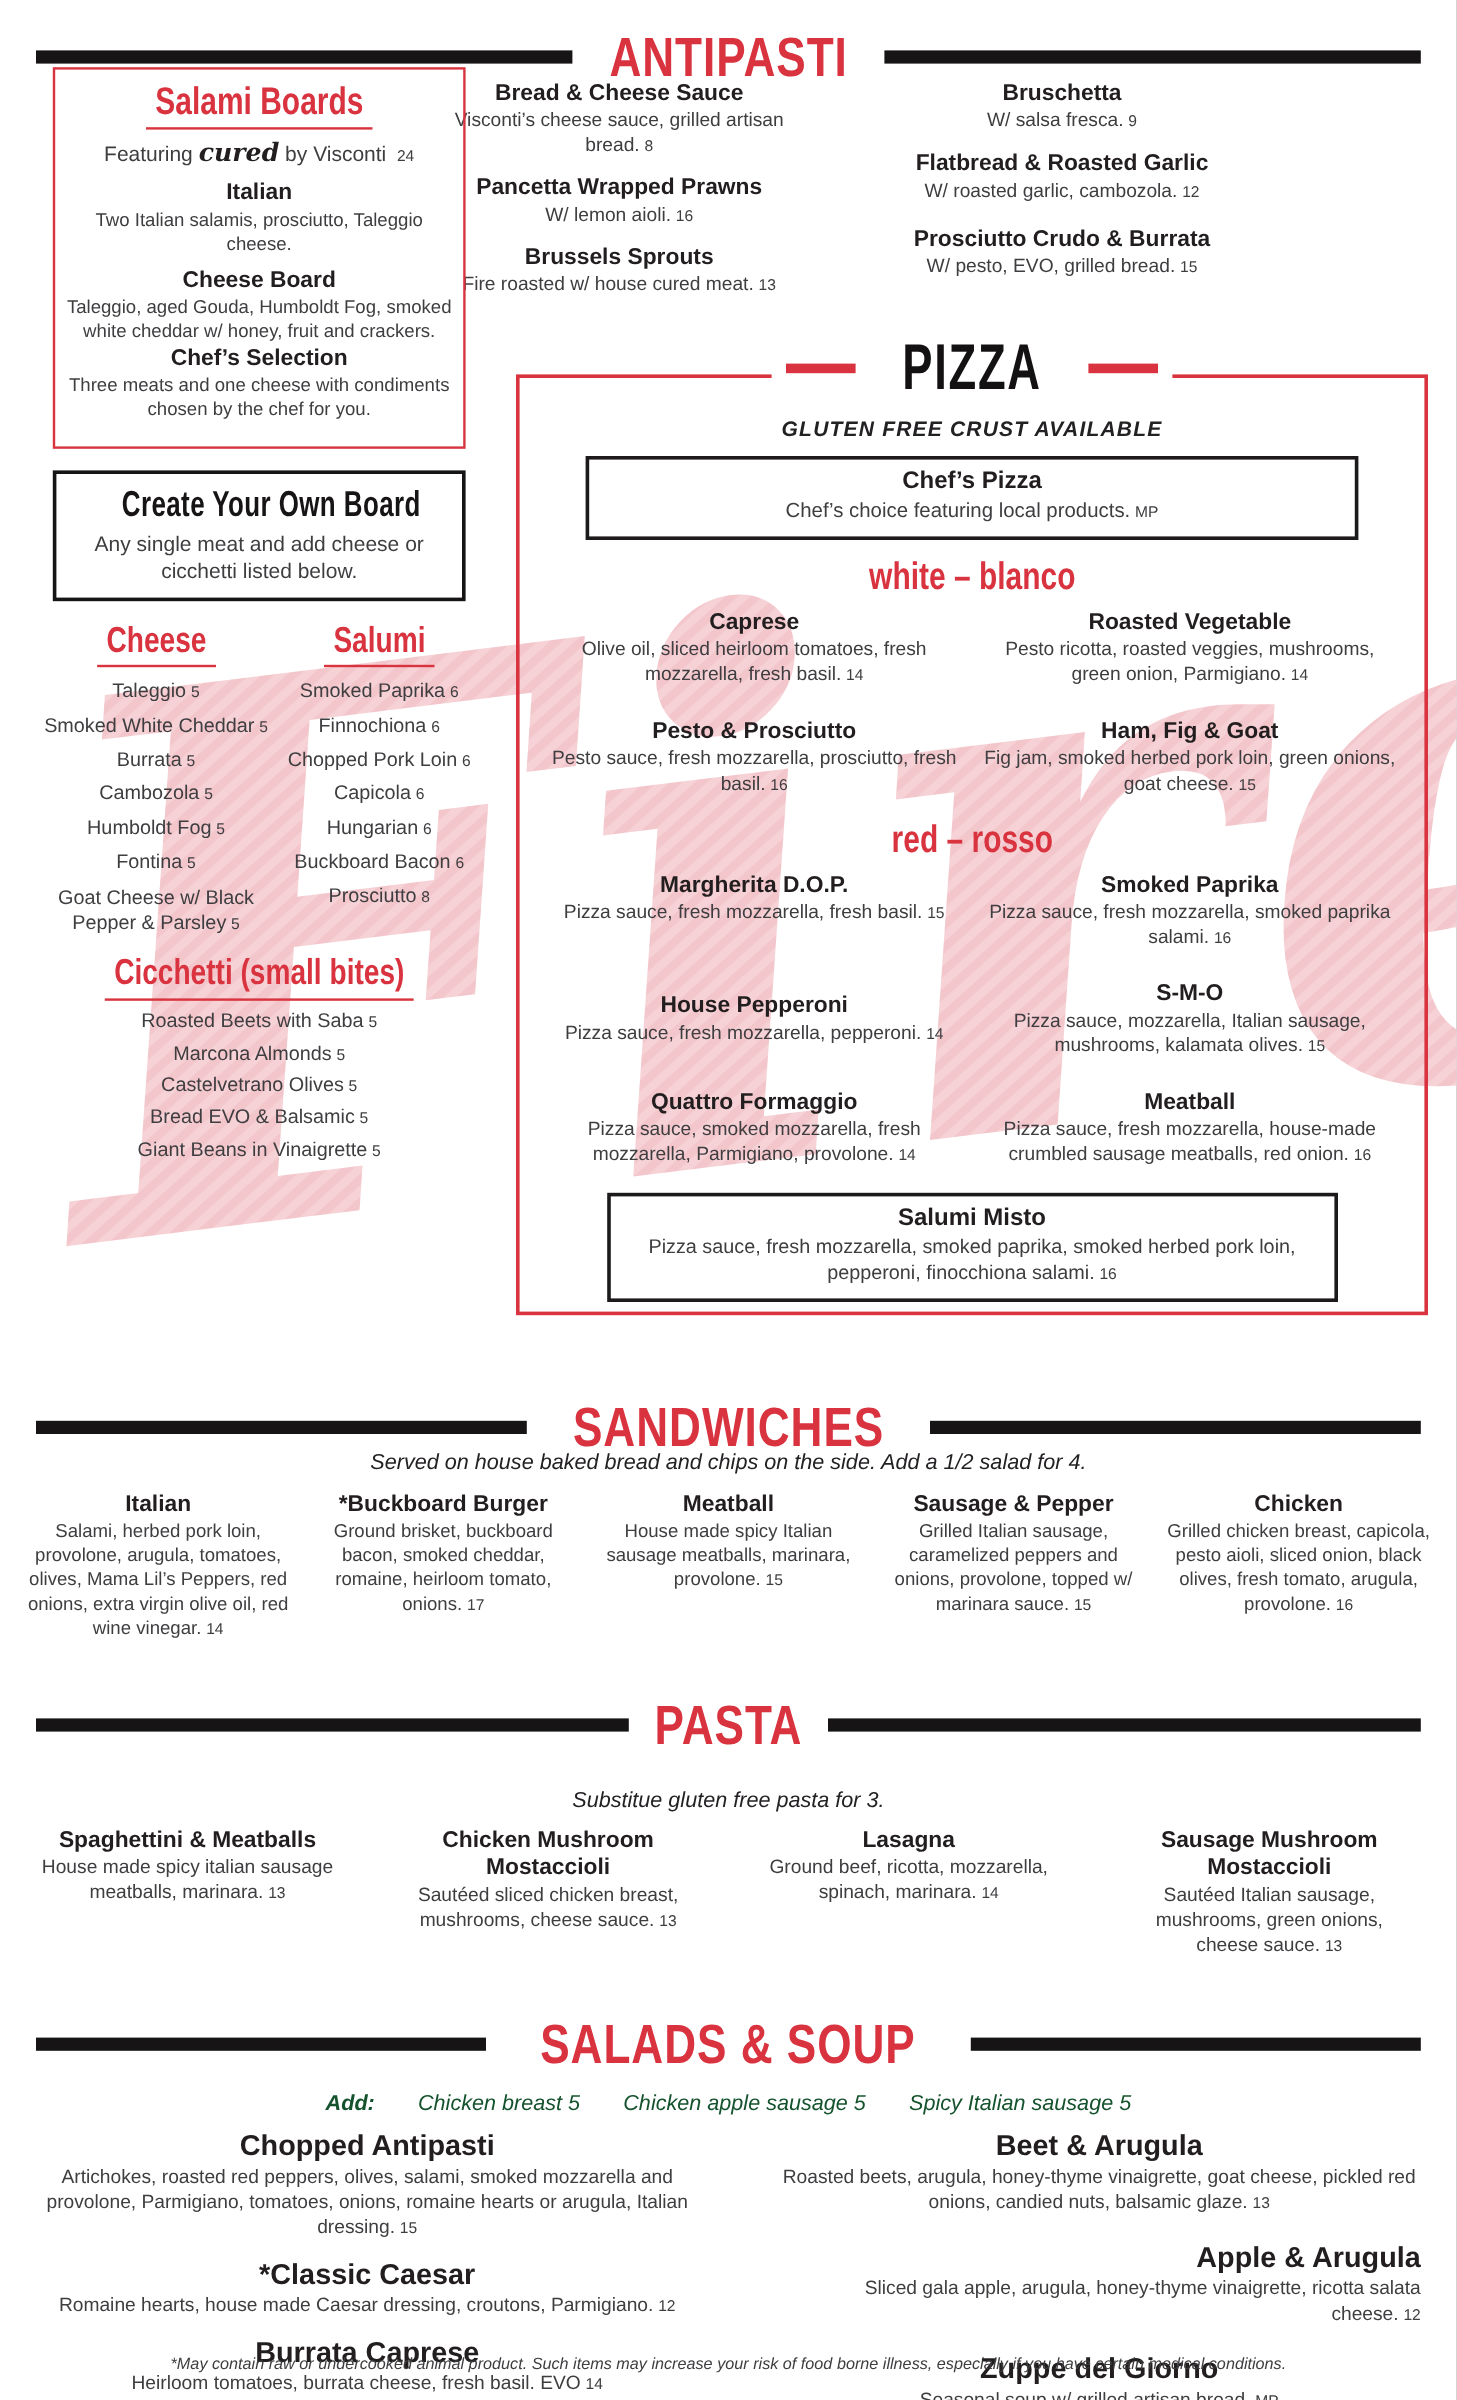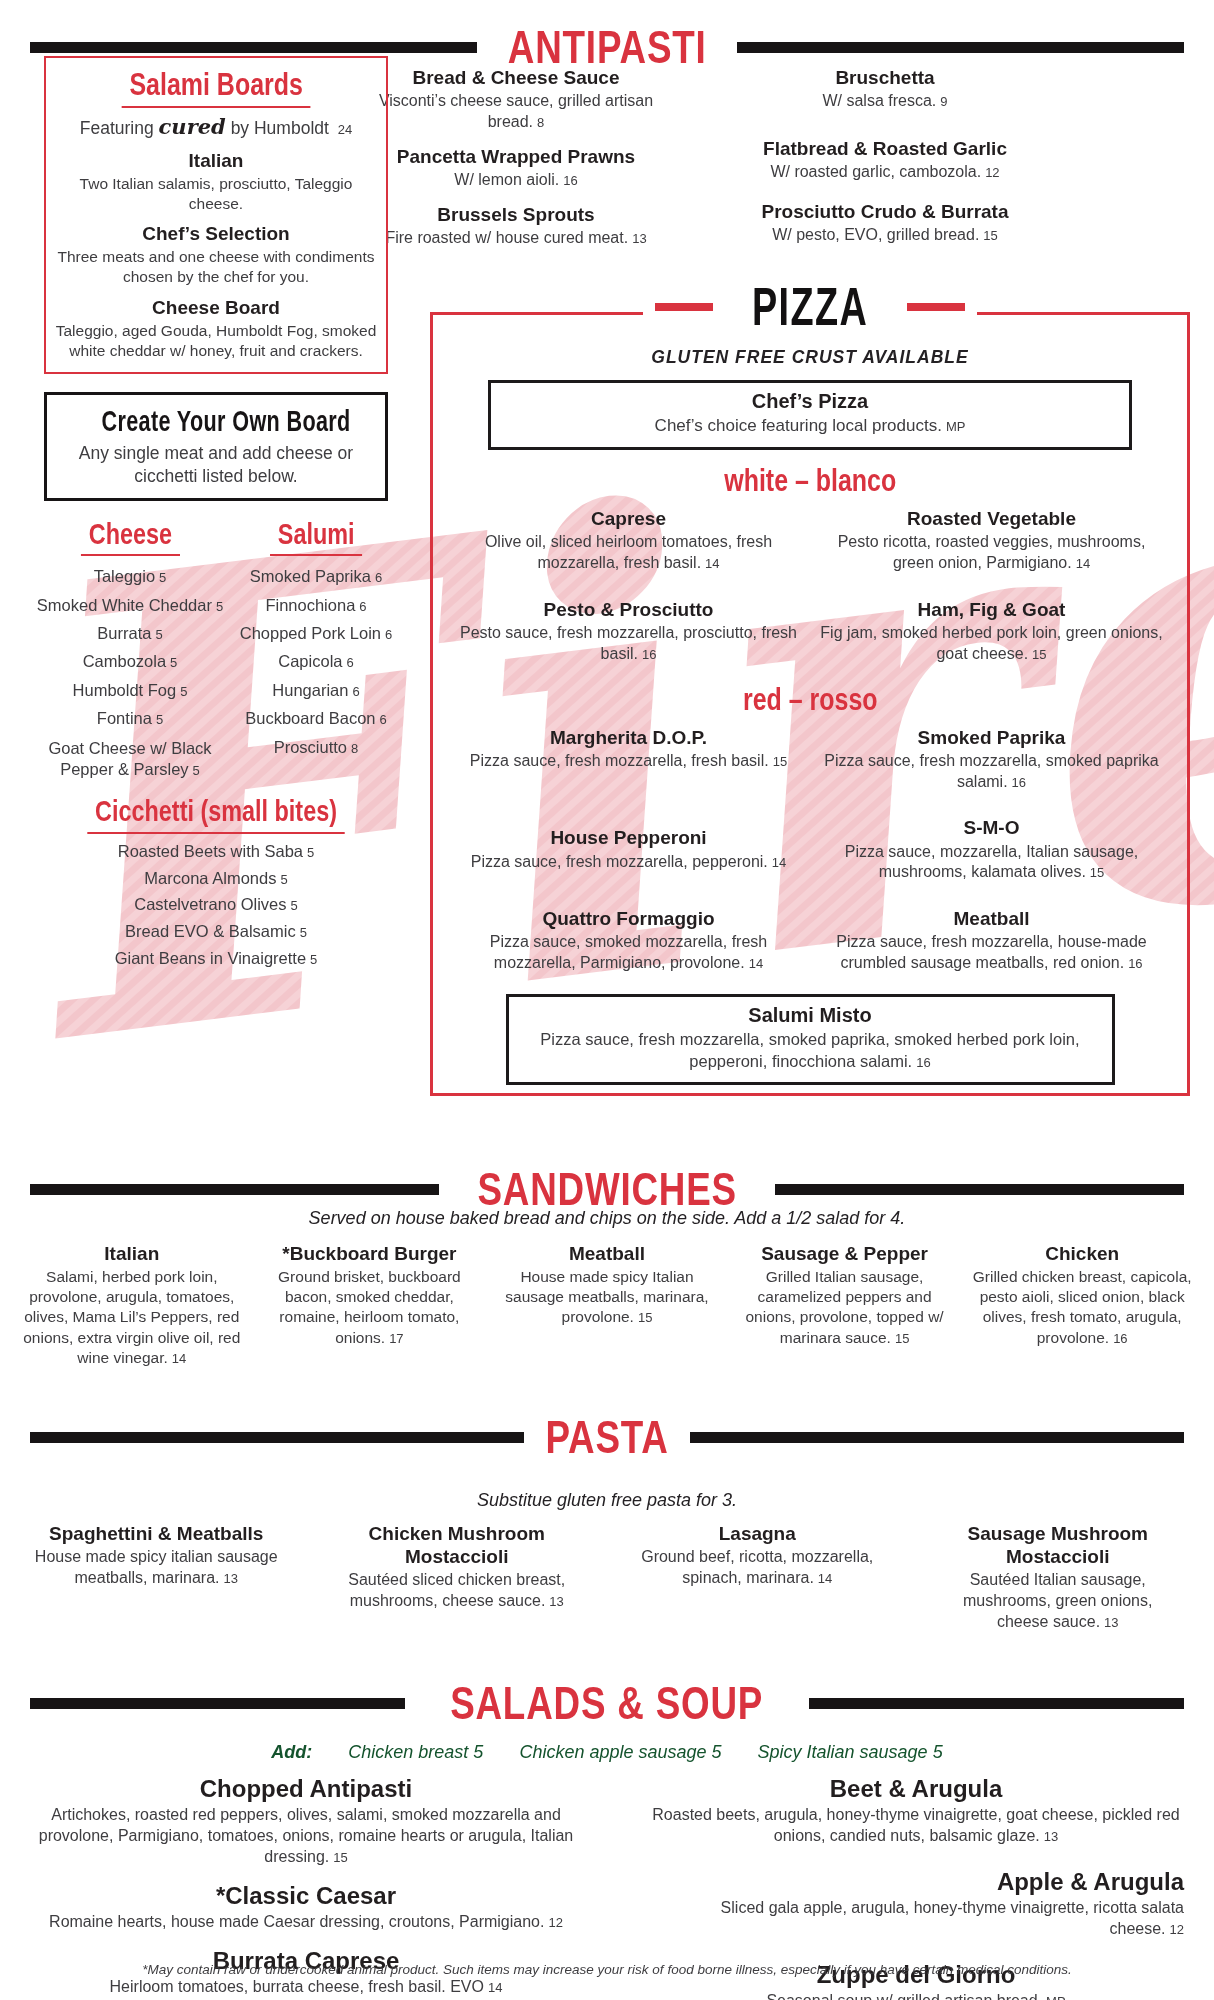--- a/index.html
+++ b/index.html
@@ -123,52 +123,52 @@
       <div class="item">
         <div class="n">Brussels Sprouts</div>
         <div class="d"><span>Fire roasted w/ house cured meat.</span><span class="p">13</span></div>
       </div>
     </div>
     <div class="c2">
       <div class="item">
         <div class="n">Bruschetta</div>
         <div class="d"><span>W/ salsa fresca.</span><span class="p">9</span></div>
       </div>
-      <div class="item" style="margin-top:25px;">
+      <div class="item" style="margin-top:13px;">
         <div class="n">Flatbread &amp; Roasted Garlic</div>
         <div class="d"><span>W/ roasted garlic, cambozola.</span><span class="p">12</span></div>
       </div>
       <div class="item" style="margin-top:17px;">
         <div class="n">Prosciutto Crudo &amp; Burrata</div>
         <div class="d"><span>W/ pesto, EVO, grilled bread.</span><span class="p">15</span></div>
       </div>
     </div>
   </div>
 
   <div class="leftcol">
 
     <div class="box-red">
       <div><span class="redhead salami-title cond u">Salami Boards</span></div>
       <div class="feat">
         <span>Featuring</span>
         <span class="brand">cured</span>
-        <span>by Humboldt</span>
+        <span>by Visconti</span>
         <span class="p">24</span>
       </div>
       <div class="item">
         <div class="n">Italian</div>
         <div class="d">Two Italian salamis, prosciutto, Taleggio cheese.</div>
-      </div>
-      <div class="item">
-        <div class="n">Chef’s Selection</div>
-        <div class="d">Three meats and one cheese with condiments chosen by the chef for you.</div>
       </div>
       <div class="item" style="margin-bottom:0;">
         <div class="n">Cheese Board</div>
         <div class="d">Taleggio, aged Gouda, Humboldt Fog, smoked white cheddar w/ honey, fruit and crackers.</div>
+      </div>
+      <div class="item">
+        <div class="n">Chef’s Selection</div>
+        <div class="d">Three meats and one cheese with condiments chosen by the chef for you.</div>
       </div>
     </div>
 
     <div class="box-black">
       <div><span class="create-title cond-k">Create Your Own Board</span></div>
       <div class="create-desc">Any single meat and add cheese or cicchetti listed below.</div>
     </div>
 
     <div class="lists">
       <div>

